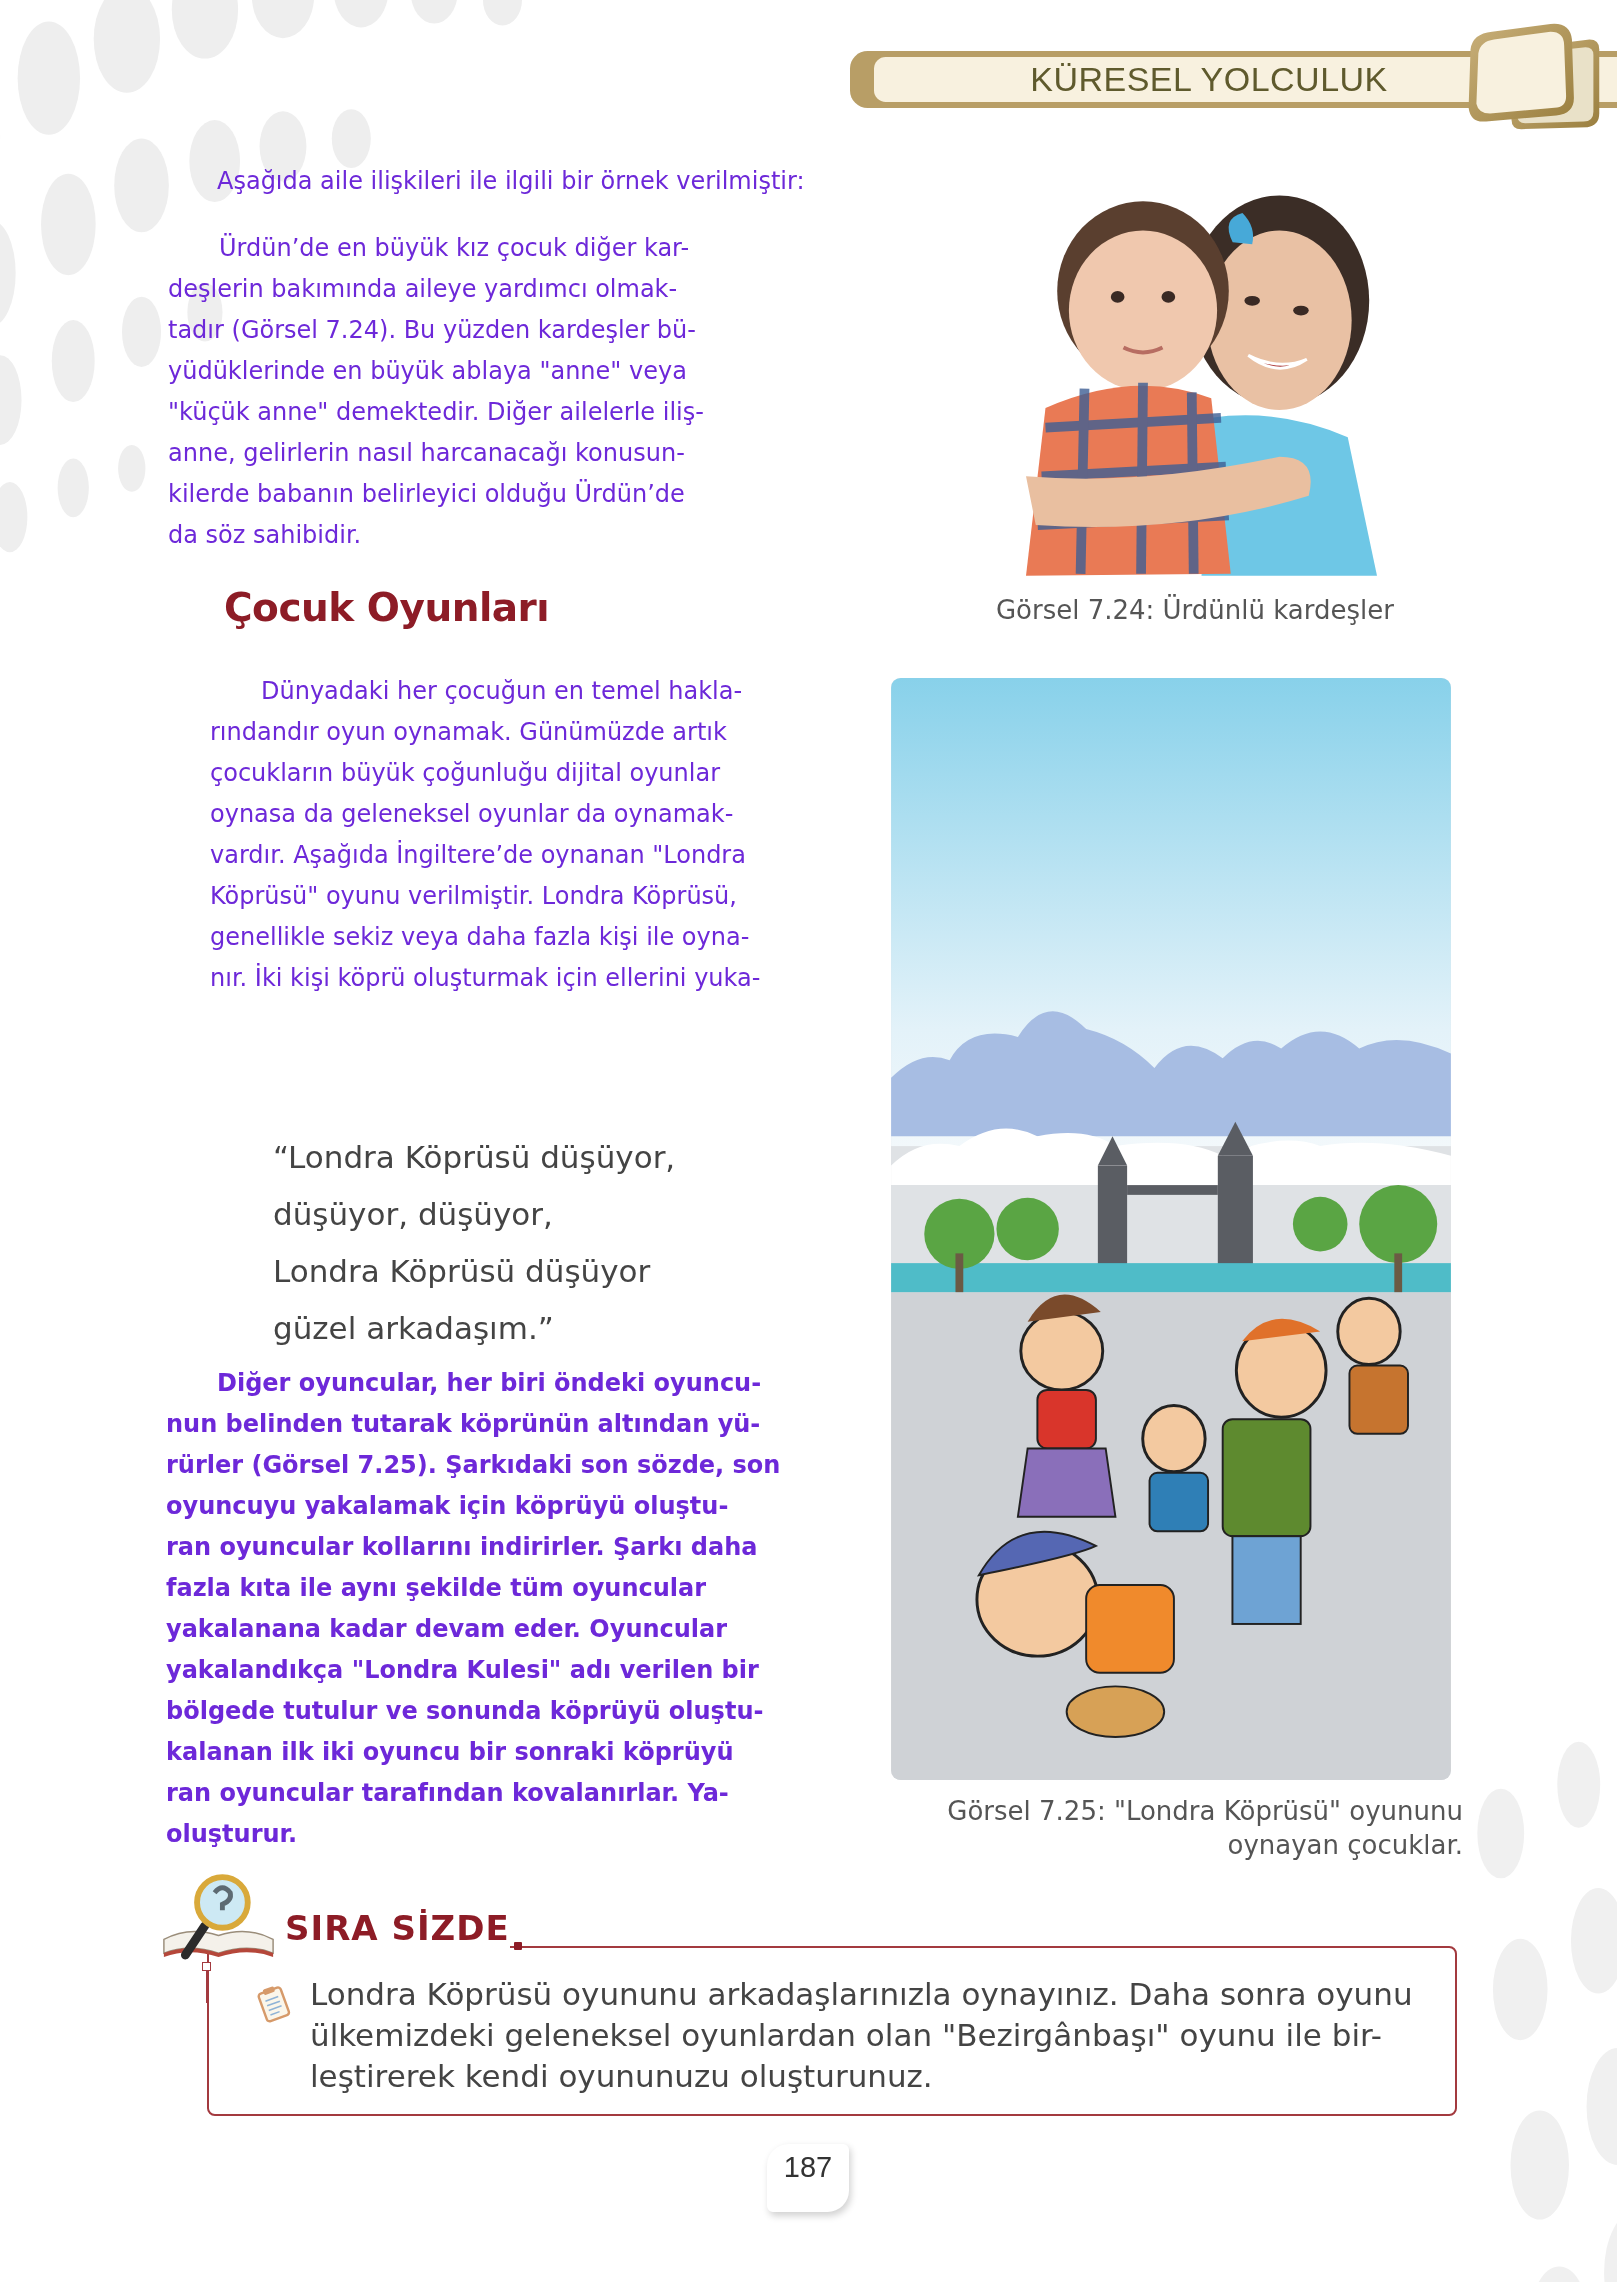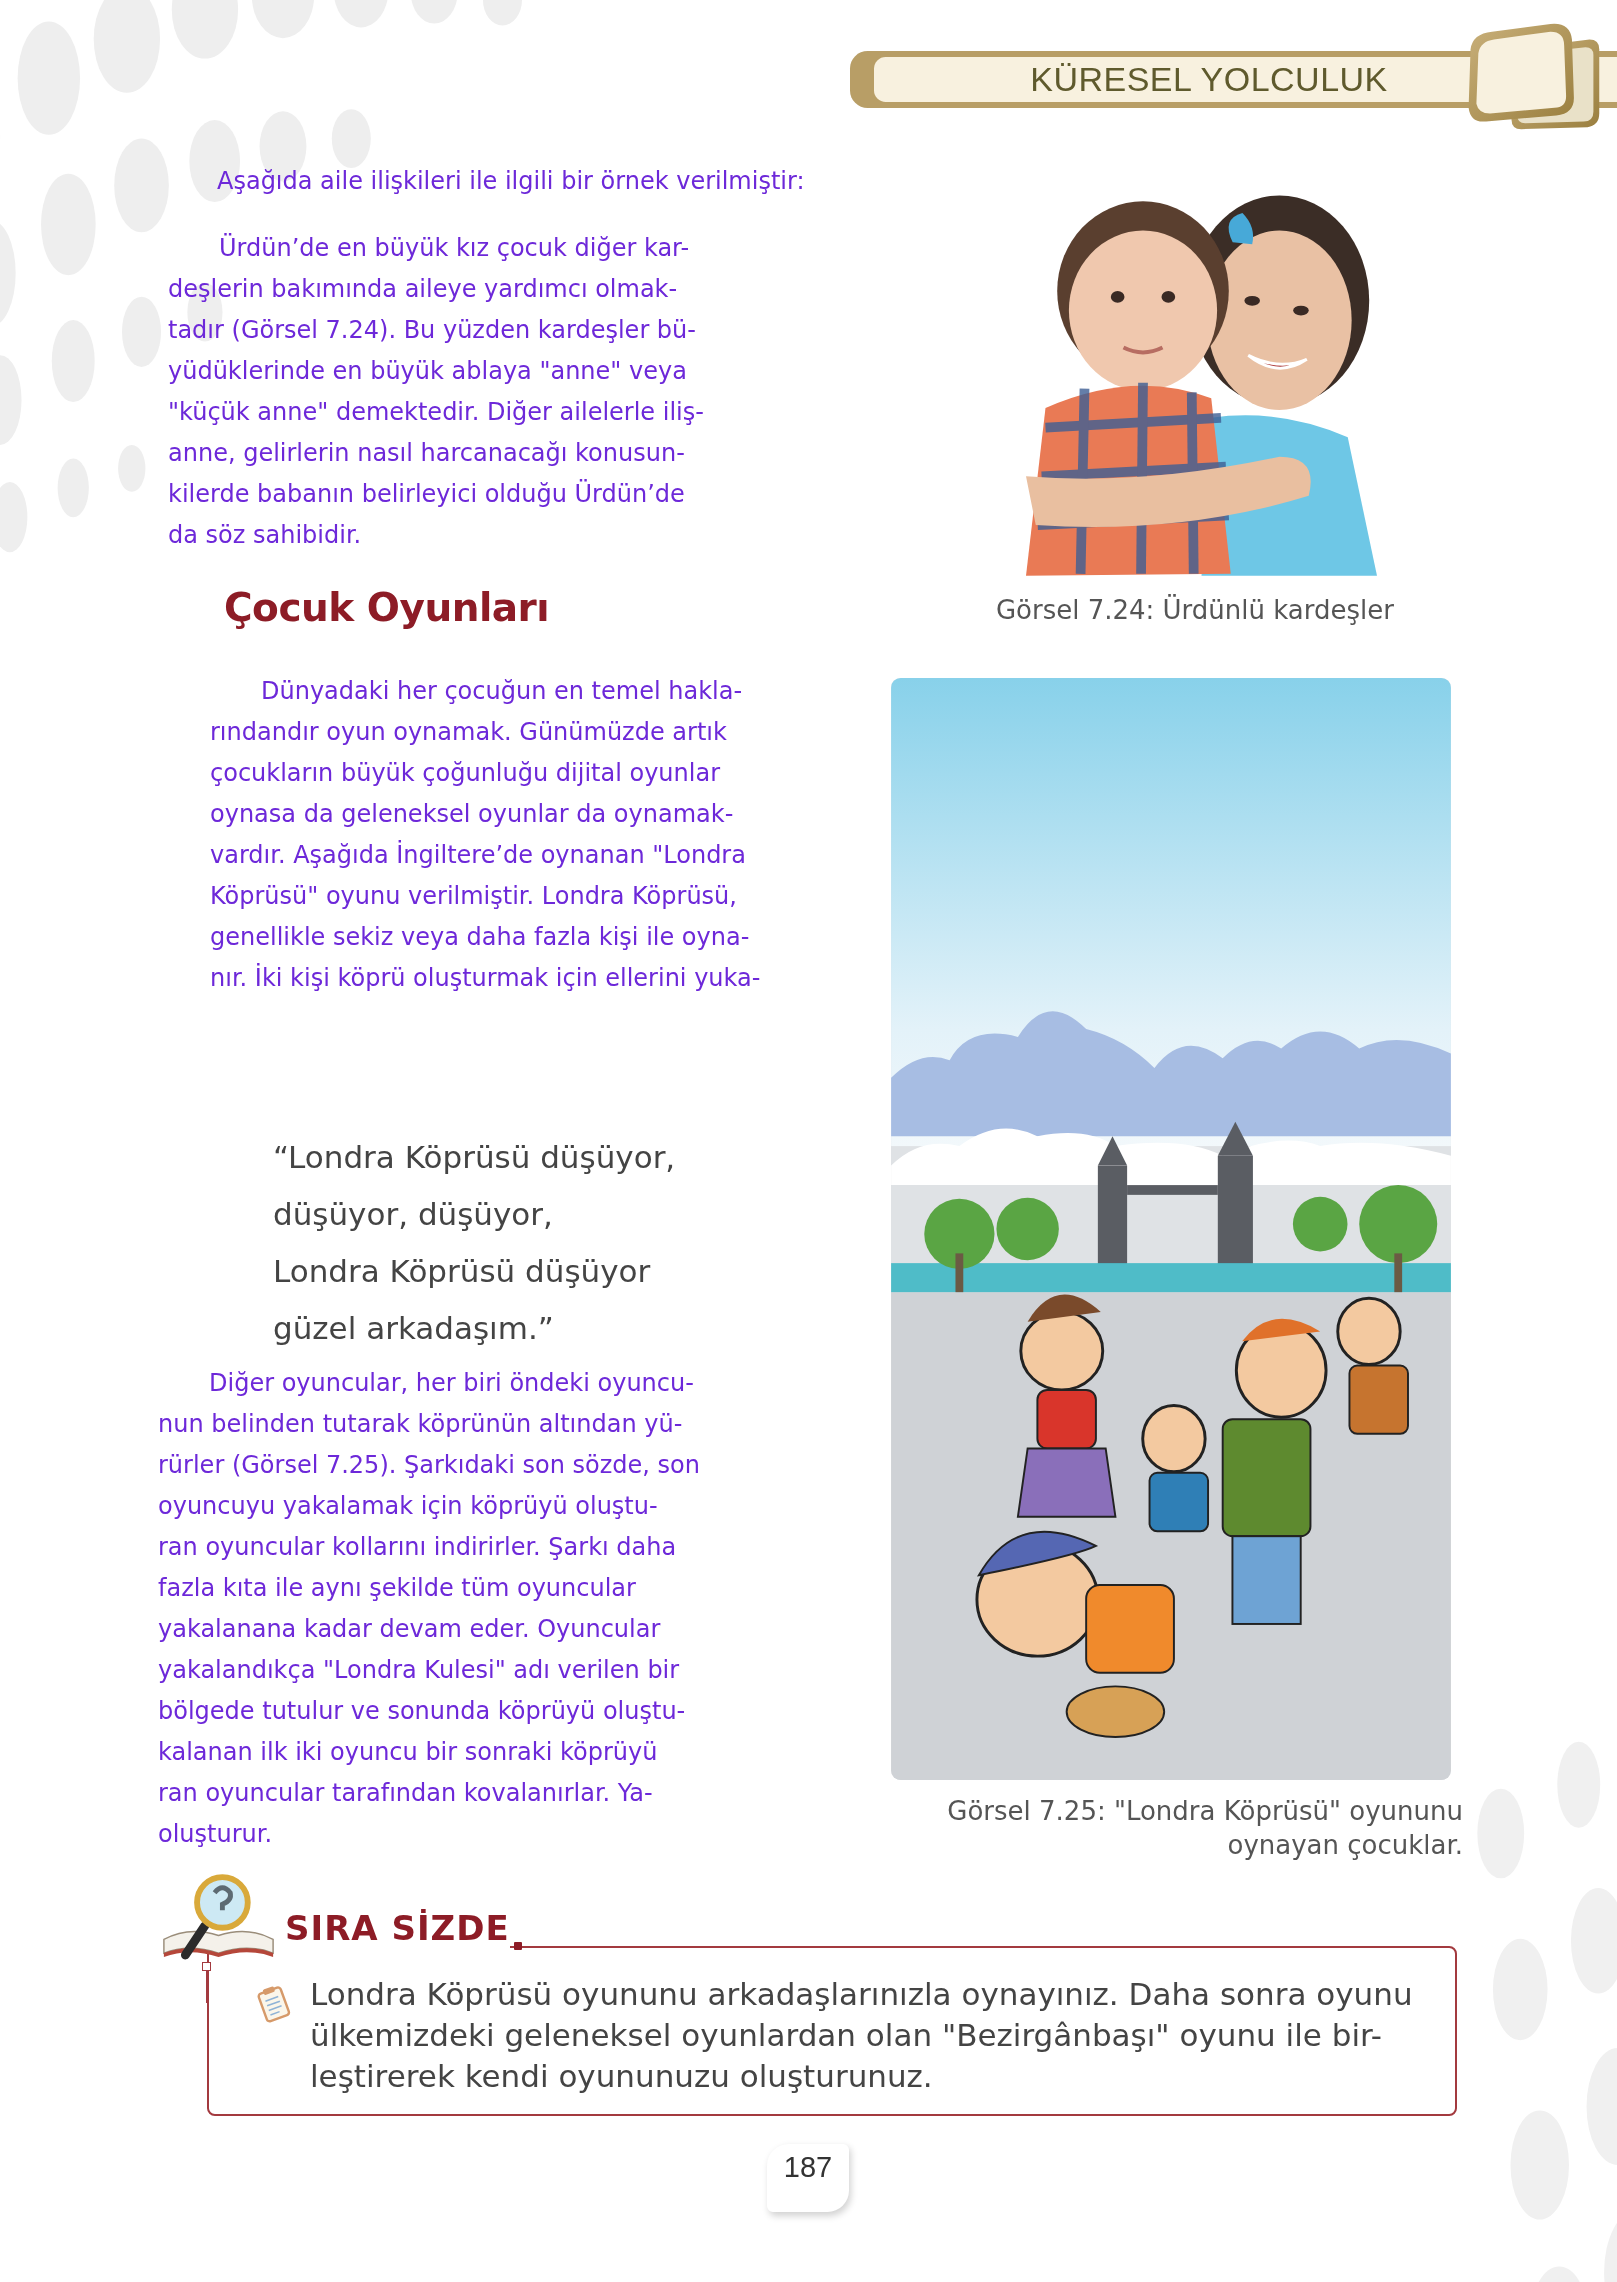--- a/index.html
+++ b/index.html
@@ -195,21 +195,21 @@
   <p>nır. İki kişi köprü oluşturmak için ellerini yuka-</p>
 </div>
 
 <div class="poem">
   <div>“Londra Köprüsü düşüyor,</div>
   <div>düşüyor, düşüyor,</div>
   <div>Londra Köprüsü düşüyor</div>
   <div>güzel arkadaşım.”</div>
 </div>
 
-<div class="text para just" style="left:158px;top:1363px;width:694px;">
+<div class="text para just" style="left:166px;top:1363px;width:694px;font-weight:bold;">
   <p class="indent">Diğer oyuncular, her biri öndeki oyuncu-</p>
   <p>nun belinden tutarak köprünün altından yü-</p>
   <p>rürler (Görsel 7.25). Şarkıdaki son sözde, son</p>
   <p>oyuncuyu yakalamak için köprüyü oluştu-</p>
   <p>ran oyuncular kollarını indirirler. Şarkı daha</p>
   <p>fazla kıta ile aynı şekilde tüm oyuncular</p>
   <p>yakalanana kadar devam eder. Oyuncular</p>
   <p>yakalandıkça "Londra Kulesi" adı verilen bir</p>
   <p>bölgede tutulur ve sonunda köprüyü oluştu-</p>
   <p>kalanan ilk iki oyuncu bir sonraki köprüyü</p>

